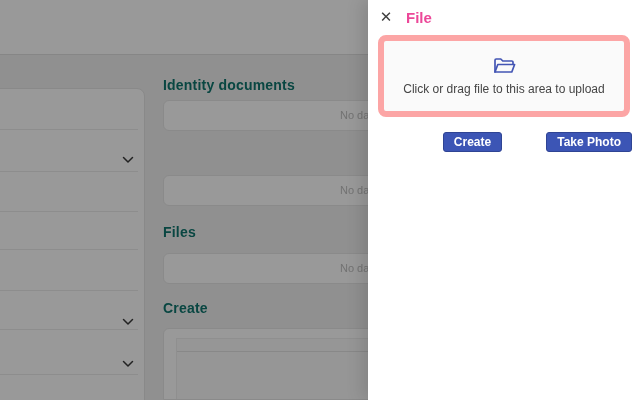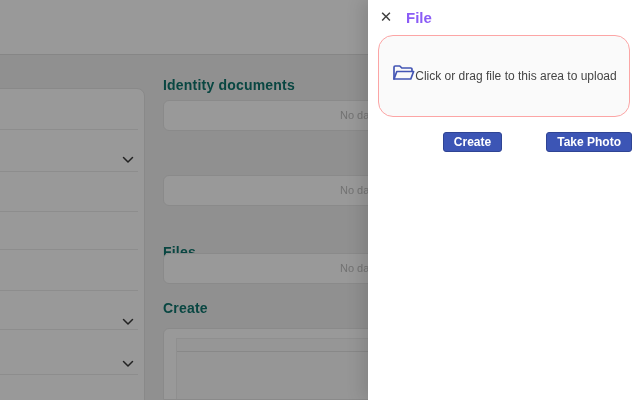--- a/index.html
+++ b/index.html
@@ -30,25 +30,25 @@
 
   
   #mask { position:absolute; inset:0; background:rgba(0,0,0,0.40); z-index:5; }
 
   
   #drawer { position:absolute; left:368px; top:0; width:272px; height:400px;
             background:#ffffff; z-index:10; box-shadow:-6px 0 16px rgba(0,0,0,0.12); }
   .drawer-header { display:flex; align-items:center; gap:11px; padding:8px 10px 6px 9px; }
   .close-btn { width:18px; height:18px; border:none; background:transparent; cursor:pointer;
                font-size:15px; line-height:18px; color:#404040; padding:0; }
-  .drawer-title { font-size:15px; font-weight:700; color:#8b5cf6; }
+  .drawer-title { font-size:15px; font-weight:700; color:#ec4899; }
 
   .upload-dragger { margin:3px 10px 0 10px; height:82px; background:#fafafa;
-                    border:1px solid #fca5a5; border-radius:15px; cursor:pointer;
-                    display:flex; flex-direction:row; align-items:center; justify-content:center; }
+                    border:6px solid #fca5a5; border-radius:8px; cursor:pointer;
+                    display:flex; flex-direction:column; align-items:center; justify-content:center; }
   .upload-dragger .folder { width:24px; height:20px; margin-bottom:6px; }
   .upload-hint { font-size:12px; color:#454545; }
 
   .btn-row { display:flex; justify-content:flex-end; gap:7px; margin:15px 8px 0 0; }
   .btn { height:20px; padding:0 10px; font-size:12px; font-weight:700; color:#ffffff;
          background:#3c55b5; border:1px solid #2f4494; border-radius:3px; cursor:pointer;
          font-family:"Liberation Sans","DejaVu Sans",sans-serif; line-height:18px;margin-left:37px; }
 </style>
 </head>
 <body>
@@ -85,21 +85,21 @@
 
     <div class="section-heading" style="top:77px">Identity documents</div>
     <div class="empty-box" style="top:100px">
       <span class="no-data">No data</span>
     </div>
 
     <div class="empty-box" style="top:175px">
       <span class="no-data">No data</span>
     </div>
 
-    <div class="section-heading" style="top:244px">Files</div>
+    <div class="section-heading" style="top:224px">Files</div>
     <div class="empty-box" style="top:253px">
       <span class="no-data">No data</span>
     </div>
 
     <div class="section-heading" style="top:300px">Create</div>
     <div class="merge-box">
       <div class="merge-inner">
         <div class="inner-head"></div>
       </div>
     </div>

